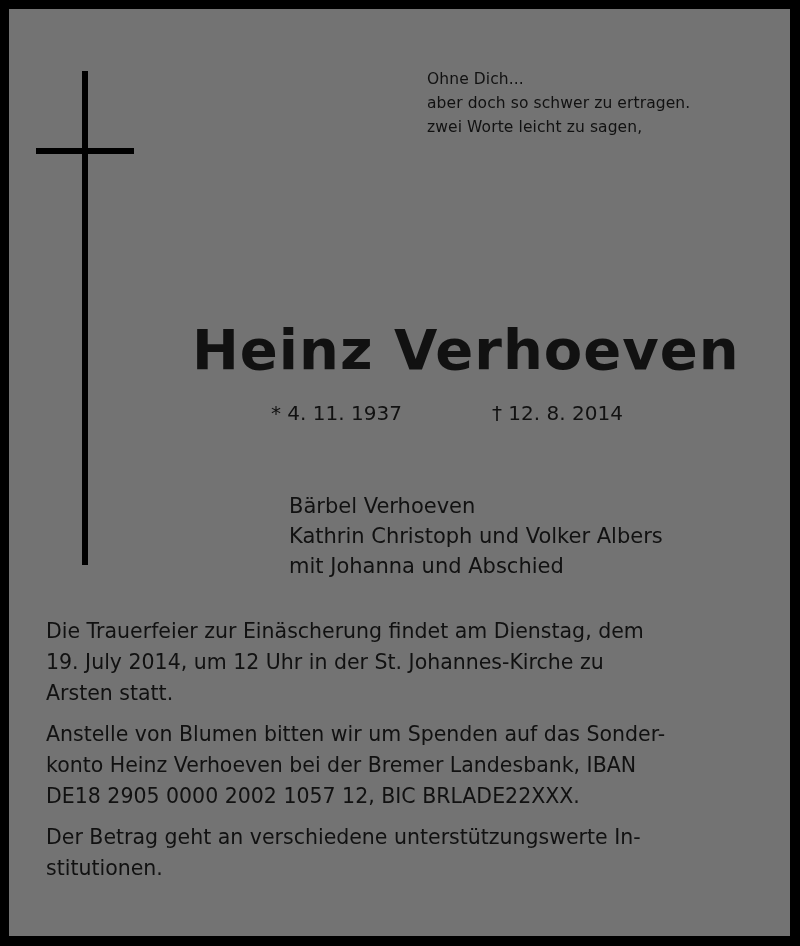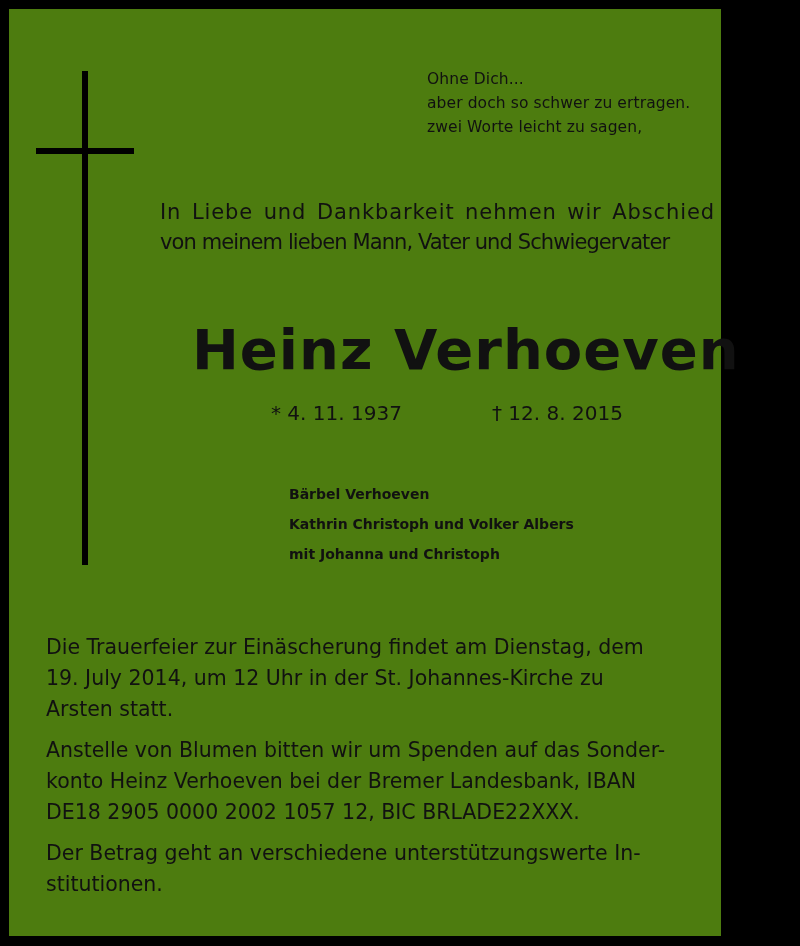--- a/index.html
+++ b/index.html
@@ -1,19 +1,19 @@
 <!DOCTYPE html>
 <html><head>
   <meta charset="utf-8">
   <style>
     html, body { margin: 0; padding: 0; background: #000; }
     body { width: 800px; height: 946px; position: relative; overflow: hidden; }
     .frame {
-      position: absolute; left: 9px; top: 9px; width: 712px; height: 927px;
-      background: #4d7c0f; color: #111;
+      position: absolute; left: 9px; top: 9px; width: 781px; height: 927px;
+      background: #737373; color: #111;
       font-family: "DejaVu Sans", sans-serif;
     }
     .cross-v { position: absolute; left: 73px; top: 62px; width: 6px; height: 494px; background: #000; }
     .cross-h { position: absolute; left: 27px; top: 139px; width: 98px; height: 6px; background: #000; }
     .poem {
       position: absolute; left: 418px; top: 58px;
       font-size: 15.5px; line-height: 24px; letter-spacing: 0.1px;
     }
     .poem div { white-space: nowrap; }
     .intro {
@@ -26,59 +26,55 @@
       position: absolute; left: 183px; top: 306px; width: 560px;
       font-size: 56px; line-height: 70px; font-weight: bold; letter-spacing: 1px;
       white-space: nowrap;
     }
     .dates {
       position: absolute; left: 262px; top: 390px;
       font-size: 20px; line-height: 28px; white-space: nowrap;
     }
     .dates .death { position: absolute; left: 221px; top: 0; }
     .family {
-      position: absolute; left: 280px; top: 470px;
-      font-size: 14px; line-height: 30px; font-weight: bold; white-space: nowrap;
+      position: absolute; left: 280px; top: 482px;
+      font-size: 21px; line-height: 30px; font-weight: normal; white-space: nowrap;
     }
     .body-text {
-      position: absolute; left: 37px; top: 623px; width: 718px;
+      position: absolute; left: 37px; top: 607px; width: 718px;
       font-size: 20.5px; line-height: 31px;
     }
     .body-text p { margin: 0 0 10px 0; }
     .body-text .line { display: block; white-space: nowrap; }
   </style>
 </head>
 <body>
 
 <div class="frame">
   <div class="cross-v"></div>
   <div class="cross-h"></div>
 
   <div class="poem">
     <div>Ohne Dich...</div>
     <div>aber doch so schwer zu ertragen.</div>
     <div>zwei Worte leicht zu sagen,</div>
   </div>
 
-  <div class="intro">
-    <div class="l1">In Liebe und Dankbarkeit nehmen wir Abschied</div>
-    <div class="l2">von meinem lieben Mann, Vater und Schwiegervater</div>
-  </div>
 
   <div class="name">Heinz Verhoeven</div>
 
   <div class="dates">
     <span>* 4. 11. 1937</span>
-    <span class="death">† 12. 8. 2015</span>
+    <span class="death">† 12. 8. 2014</span>
   </div>
 
   <div class="family">
     <div>Bärbel Verhoeven</div>
     <div>Kathrin Christoph und Volker Albers</div>
-    <div>mit Johanna und Christoph</div>
+    <div>mit Johanna und Abschied</div>
   </div>
 
   <div class="body-text">
     <p>
       <span class="line">Die Trauerfeier zur Einäscherung findet am Dienstag, dem</span>
       <span class="line">19. July 2014, um 12 Uhr in der St. Johannes-Kirche zu</span>
       <span class="line">Arsten statt.</span>
     </p>
     <p>
       <span class="line">Anstelle von Blumen bitten wir um Spenden auf das Sonder-</span>

